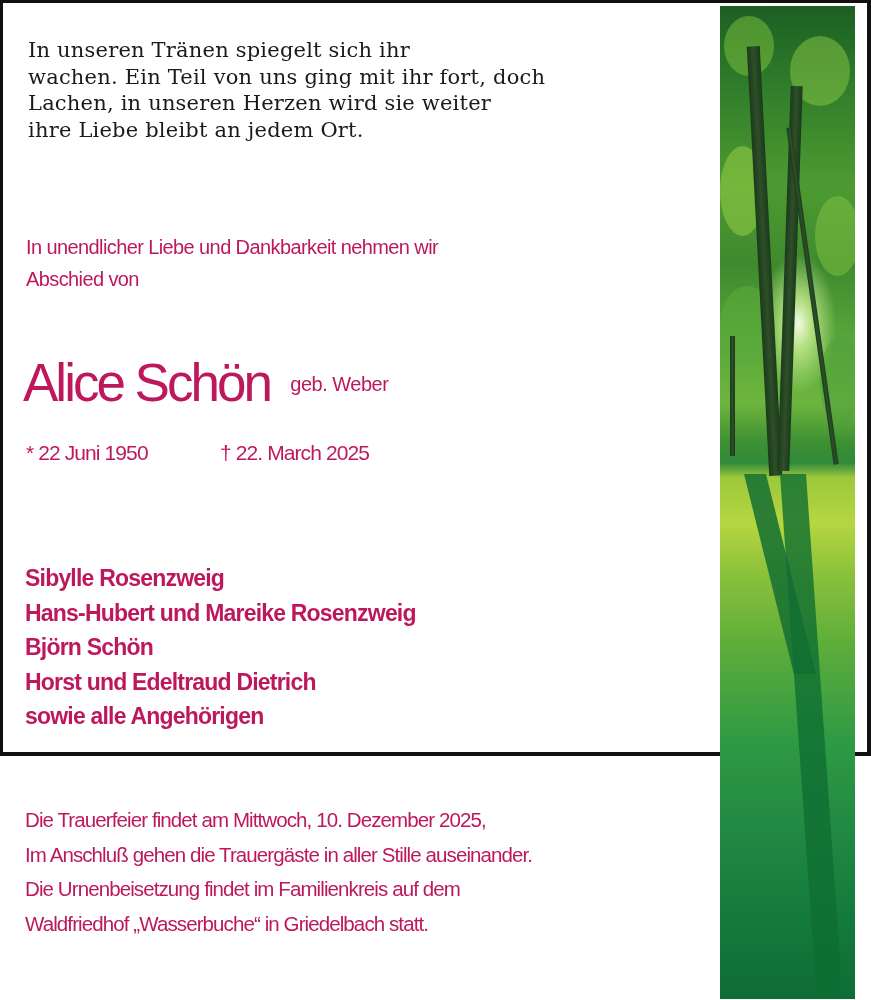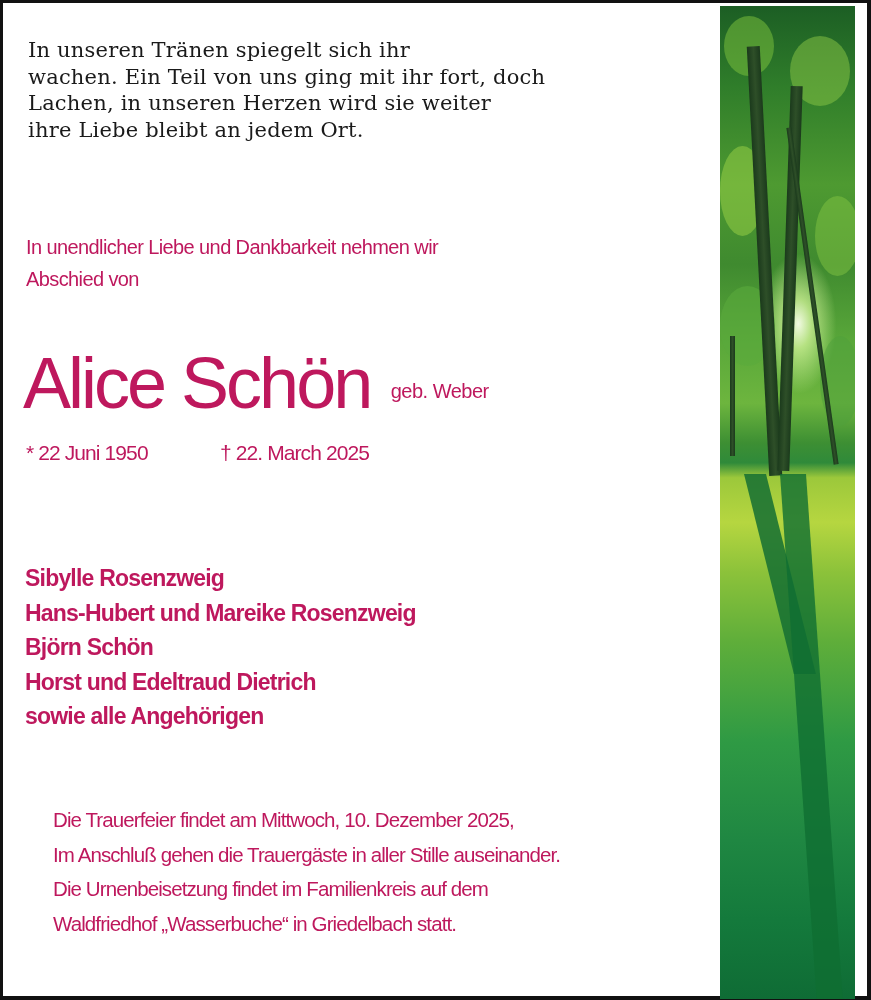--- a/index.html
+++ b/index.html
@@ -1,19 +1,19 @@
 <!DOCTYPE html>
 <html><head>
   <meta charset="utf-8">
   <style>
     html, body { margin: 0; padding: 0; background: #ffffff; }
     body { width: 871px; height: 1000px; position: relative; overflow: hidden; }
 
     .frame {
-      position: absolute; left: 0; top: 0; width: 871px; height: 1000px;
+      position: absolute; left: 0; top: 0; width: 871px; height: 756px;
       box-sizing: border-box;
       border-top: 3px solid #111111;
       border-left: 3px solid #111111;
       border-bottom: 4px solid #111111;
       border-right: 4px solid #111111;
       background: #ffffff;
     }
 
     .photo-strip {
       position: absolute; left: 717px; top: 3px; width: 135px; height: 993px;
@@ -41,21 +41,21 @@
     .sans { font-family: "Liberation Sans", sans-serif; color: #be185d; }
 
     .intro {
       position: absolute; left: 23px; top: 228px;
       font-size: 20px; line-height: 32px; letter-spacing: -0.6px;
     }
     .intro div { white-space: nowrap; }
 
     .name-row { position: absolute; left: 20px; top: 335px; white-space: nowrap; }
     .name {
-      font-size: 72px; line-height: 90px; letter-spacing: -3px; font-weight: 400;
+      font-size: 53px; line-height: 90px; letter-spacing: -3px; font-weight: 400;
       display: inline-block;
     }
     .maiden {
       font-size: 20px; letter-spacing: -0.5px; display: inline-block;
       margin-left: 16px; vertical-align: 10px;
     }
 
     .dates { position: absolute; top: 438px; font-size: 21px; letter-spacing: -0.9px; white-space: nowrap; }
     .dates.birth { left: 23px; }
     .dates.death { left: 217px; }
@@ -68,21 +68,21 @@
     .mourners {
       position: absolute; left: 22px; top: 558px;
       font-size: 23px; line-height: 34.5px; font-weight: 700; letter-spacing: -0.8px;
     }
     .mourners div { white-space: nowrap; }
 
     .service {
       position: absolute; left: 22px; top: 800px;
       font-size: 20.5px; line-height: 34.5px; letter-spacing: -0.9px;
     }
-    .service div { white-space: nowrap; margin-left: 28px; }
+    .service div { white-space: nowrap; }
   </style>
 </head>
 <body>
 
 <div class="frame">
 
   <div class="photo-strip">
 
     <div class="leaf-dot" style="left:4px;top:10px;width:50px;height:60px;background:rgba(120,190,60,0.55);"></div>
     <div class="leaf-dot" style="left:70px;top:30px;width:60px;height:70px;background:rgba(140,200,70,0.5);"></div>

